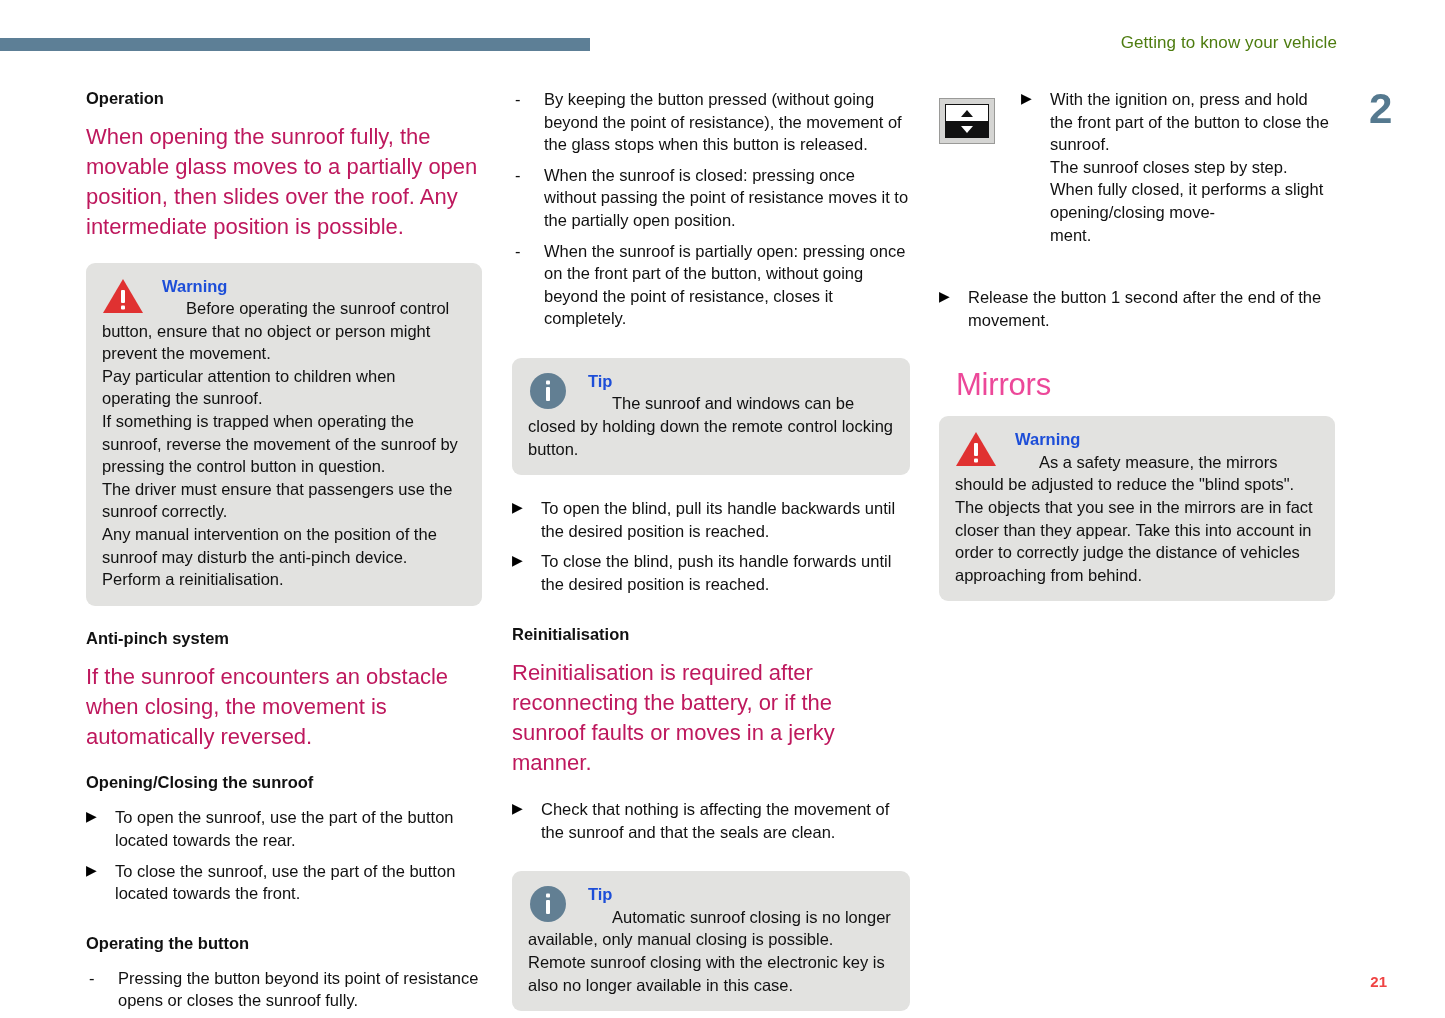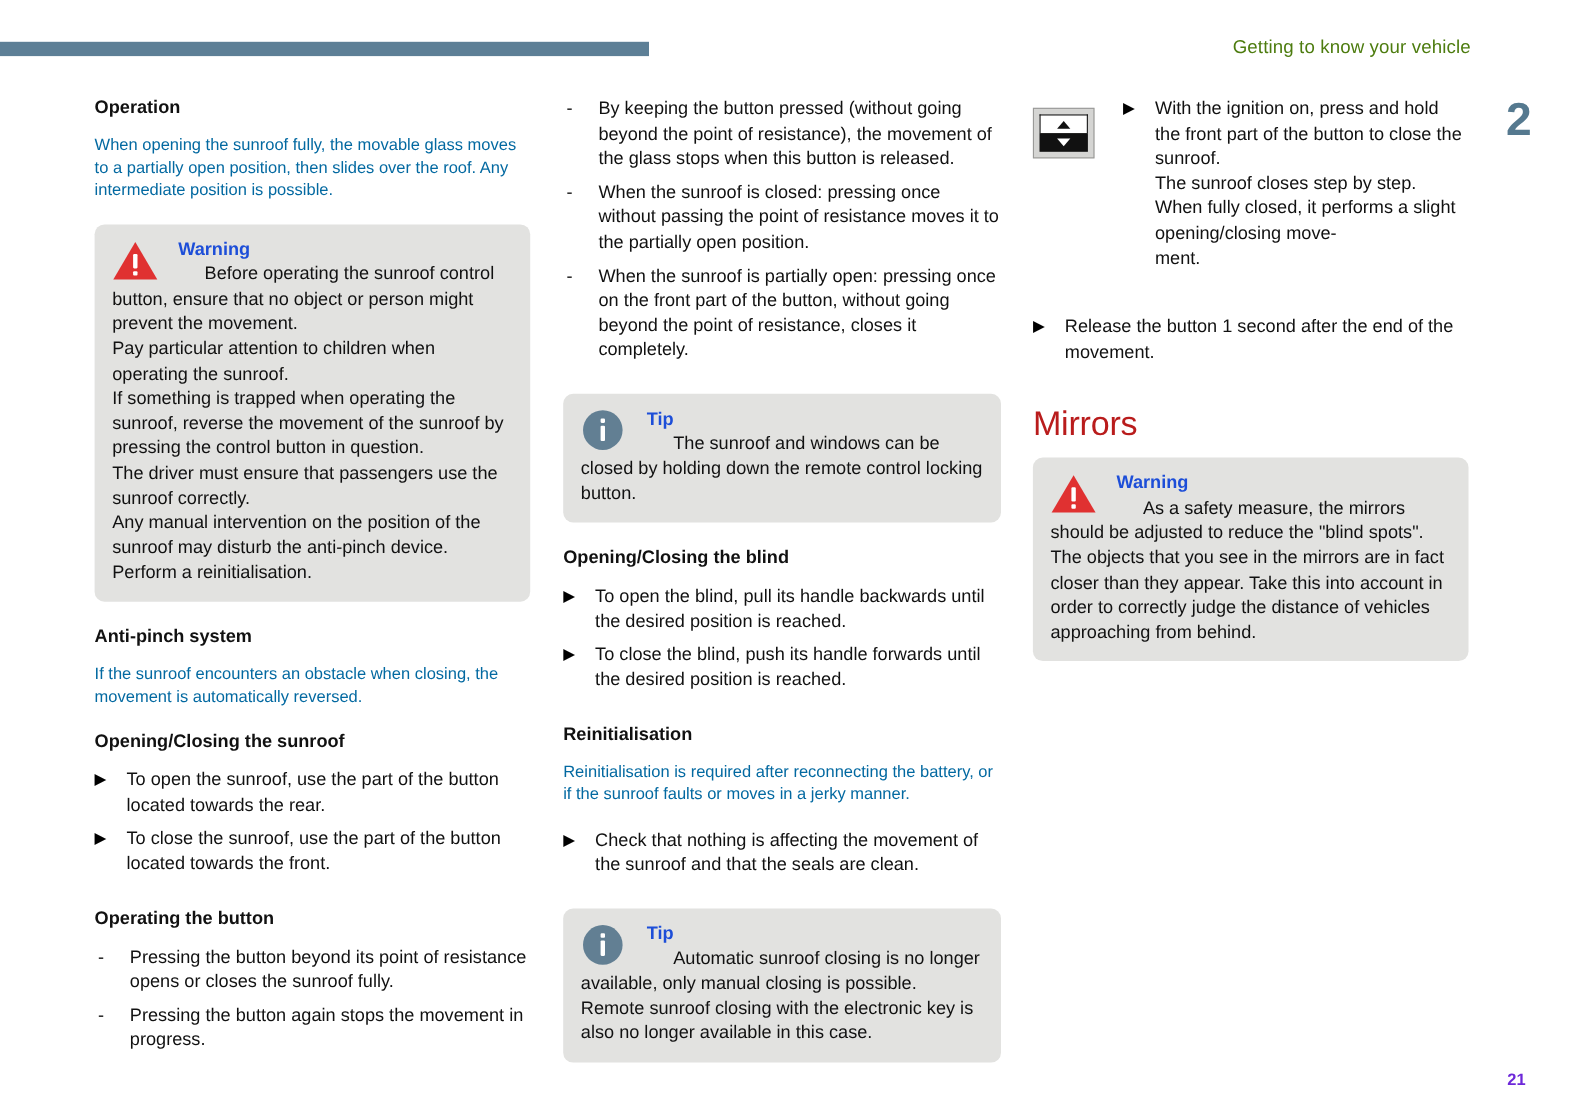--- a/index.html
+++ b/index.html
@@ -42,21 +42,21 @@
     font-weight: bold;
     color: #55798f;
     line-height: 1;
   }
   .page-num {
     position: absolute;
     right: 58px;
     bottom: 28px;
     font-size: 15px;
     font-weight: bold;
-    color: #6d28d9;
+    color: #ef4444;
   }
 
   
   .columns {
     position: absolute;
     left: 0;
     top: 78px;
     width: 1445px;
   }
   .col {
@@ -71,30 +71,30 @@
   h3.sub {
     font-size: 16.5px;
     font-weight: bold;
     margin: 0 0 13px 0;
     line-height: 1.28;
     color: #111;
   }
   h2.section {
     font-size: 31px;
     font-weight: normal;
-    margin: 0 0 14px 0;
-    color: #b91c1c;
+    margin: 0 0 14px 17px;
+    color: #ec4899;
     line-height: 1.1;
     letter-spacing: -0.2px;
   }
   p.body {
-    font-size: 15px;
+    font-size: 22px;
     line-height: 1.37;
     margin: 0 0 20px 0;
-    color: #0369a1;
+    color: #be185d;
   }
   .spacer-sm { height: 12px; }
   .spacer-md { height: 21px; }
 
   
   ul.list {
     list-style: none;
     margin: 0 0 16px 0;
     padding: 0;
   }
@@ -282,21 +282,20 @@
         <svg class="info-circ" width="44" height="38" viewBox="0 0 44 38" aria-hidden="true">
           <circle cx="21" cy="19" r="18" fill="#627f93"></circle>
           <rect x="19" y="15" width="4" height="14" rx="1" fill="#ffffff"></rect>
           <rect x="19" y="8.5" width="4" height="4" rx="1" fill="#ffffff"></rect>
         </svg>
       </span>
       <div class="co-title">Tip</div>
       <p class="co-body"><span class="co-first-line">The sunroof and windows can be</span> <span>closed by holding down the remote control locking button.</span></p>
     </div>
 
-    <h3 class="sub">Opening/Closing the blind</h3>
     <ul class="list">
       <li><span class="mk mk-tri">▶</span><span>To open the blind, pull its handle backwards until the desired position is reached.</span></li>
       <li><span class="mk mk-tri">▶</span><span>To close the blind, push its handle forwards until the desired position is reached.</span></li>
     </ul>
 
     <div class="spacer-sm"></div>
 
     <h3 class="sub">Reinitialisation</h3>
     <p class="body">Reinitialisation is required after reconnecting the battery, or if the sunroof faults or moves in a jerky manner.</p>
 

